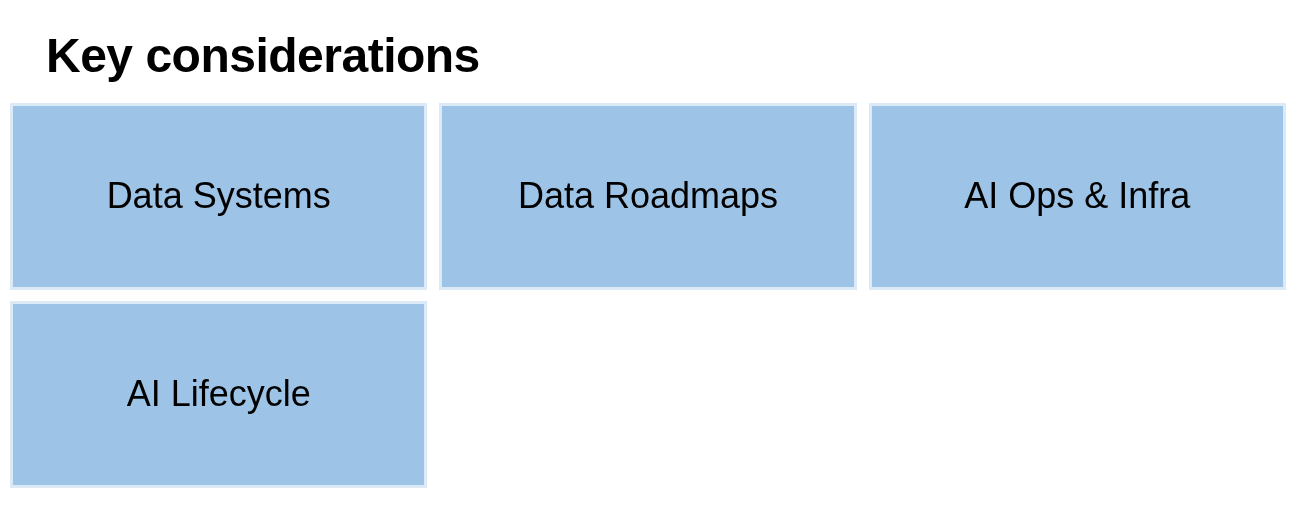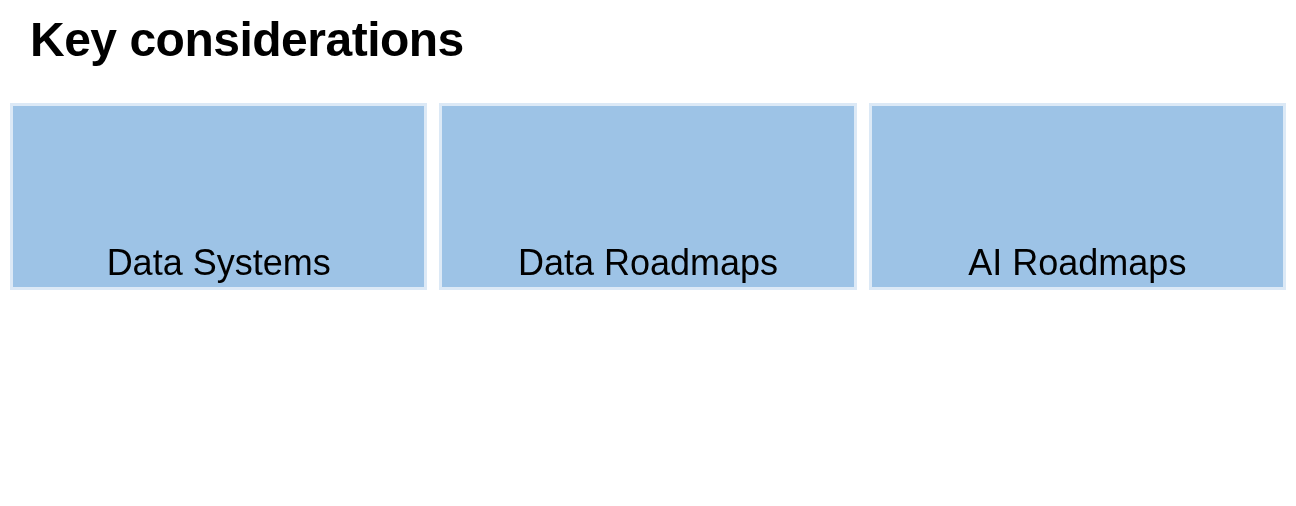--- a/index.html
+++ b/index.html
@@ -17,39 +17,39 @@
   }
   .page-title {
     position: absolute;
     left: 30px;
     top: 12px;
     font-size: 48px;
     font-weight: 700;
     letter-spacing: -0.5px;
     color: var(--text-color, #000000);
     line-height: 1.15;
-    margin: 0;
+    margin: 16px;
   }
   .grid {
     position: absolute;
     left: 10px;
     right: 10px;
     top: 103px;
     display: grid;
     grid-template-columns: repeat(3, 1fr);
     grid-template-rows: 187px 187px;
     column-gap: 12px;
     row-gap: 11px;
   }
   .box {
     box-sizing: border-box;
     background: var(--box-fill, #9dc3e6);
     border: 3px solid var(--box-border, #dce9f6);
     display: flex;
-    align-items: flex-end;
+    align-items: center;
     justify-content: center;
     text-align: center;
     padding: 0 28px;
     font-size: 36px;
     font-weight: 400;
     color: var(--text-color, #000000);
     line-height: 1.3;
   }
 </style>
 </head>
@@ -63,20 +63,23 @@
 
     <div class="box">
       <span>Data Systems</span>
     </div>
 
 
     <div class="box">
       <span>Data Roadmaps</span>
     </div>
 
+    <div class="box">
+      <span>AI Ops &amp; Infra</span>
+    </div>
 
     <div class="box">
-      <span>AI Roadmaps</span>
+      <span>AI Lifecycle</span>
     </div>
 
 
   </div>
 </div>
 
 </body></html>

